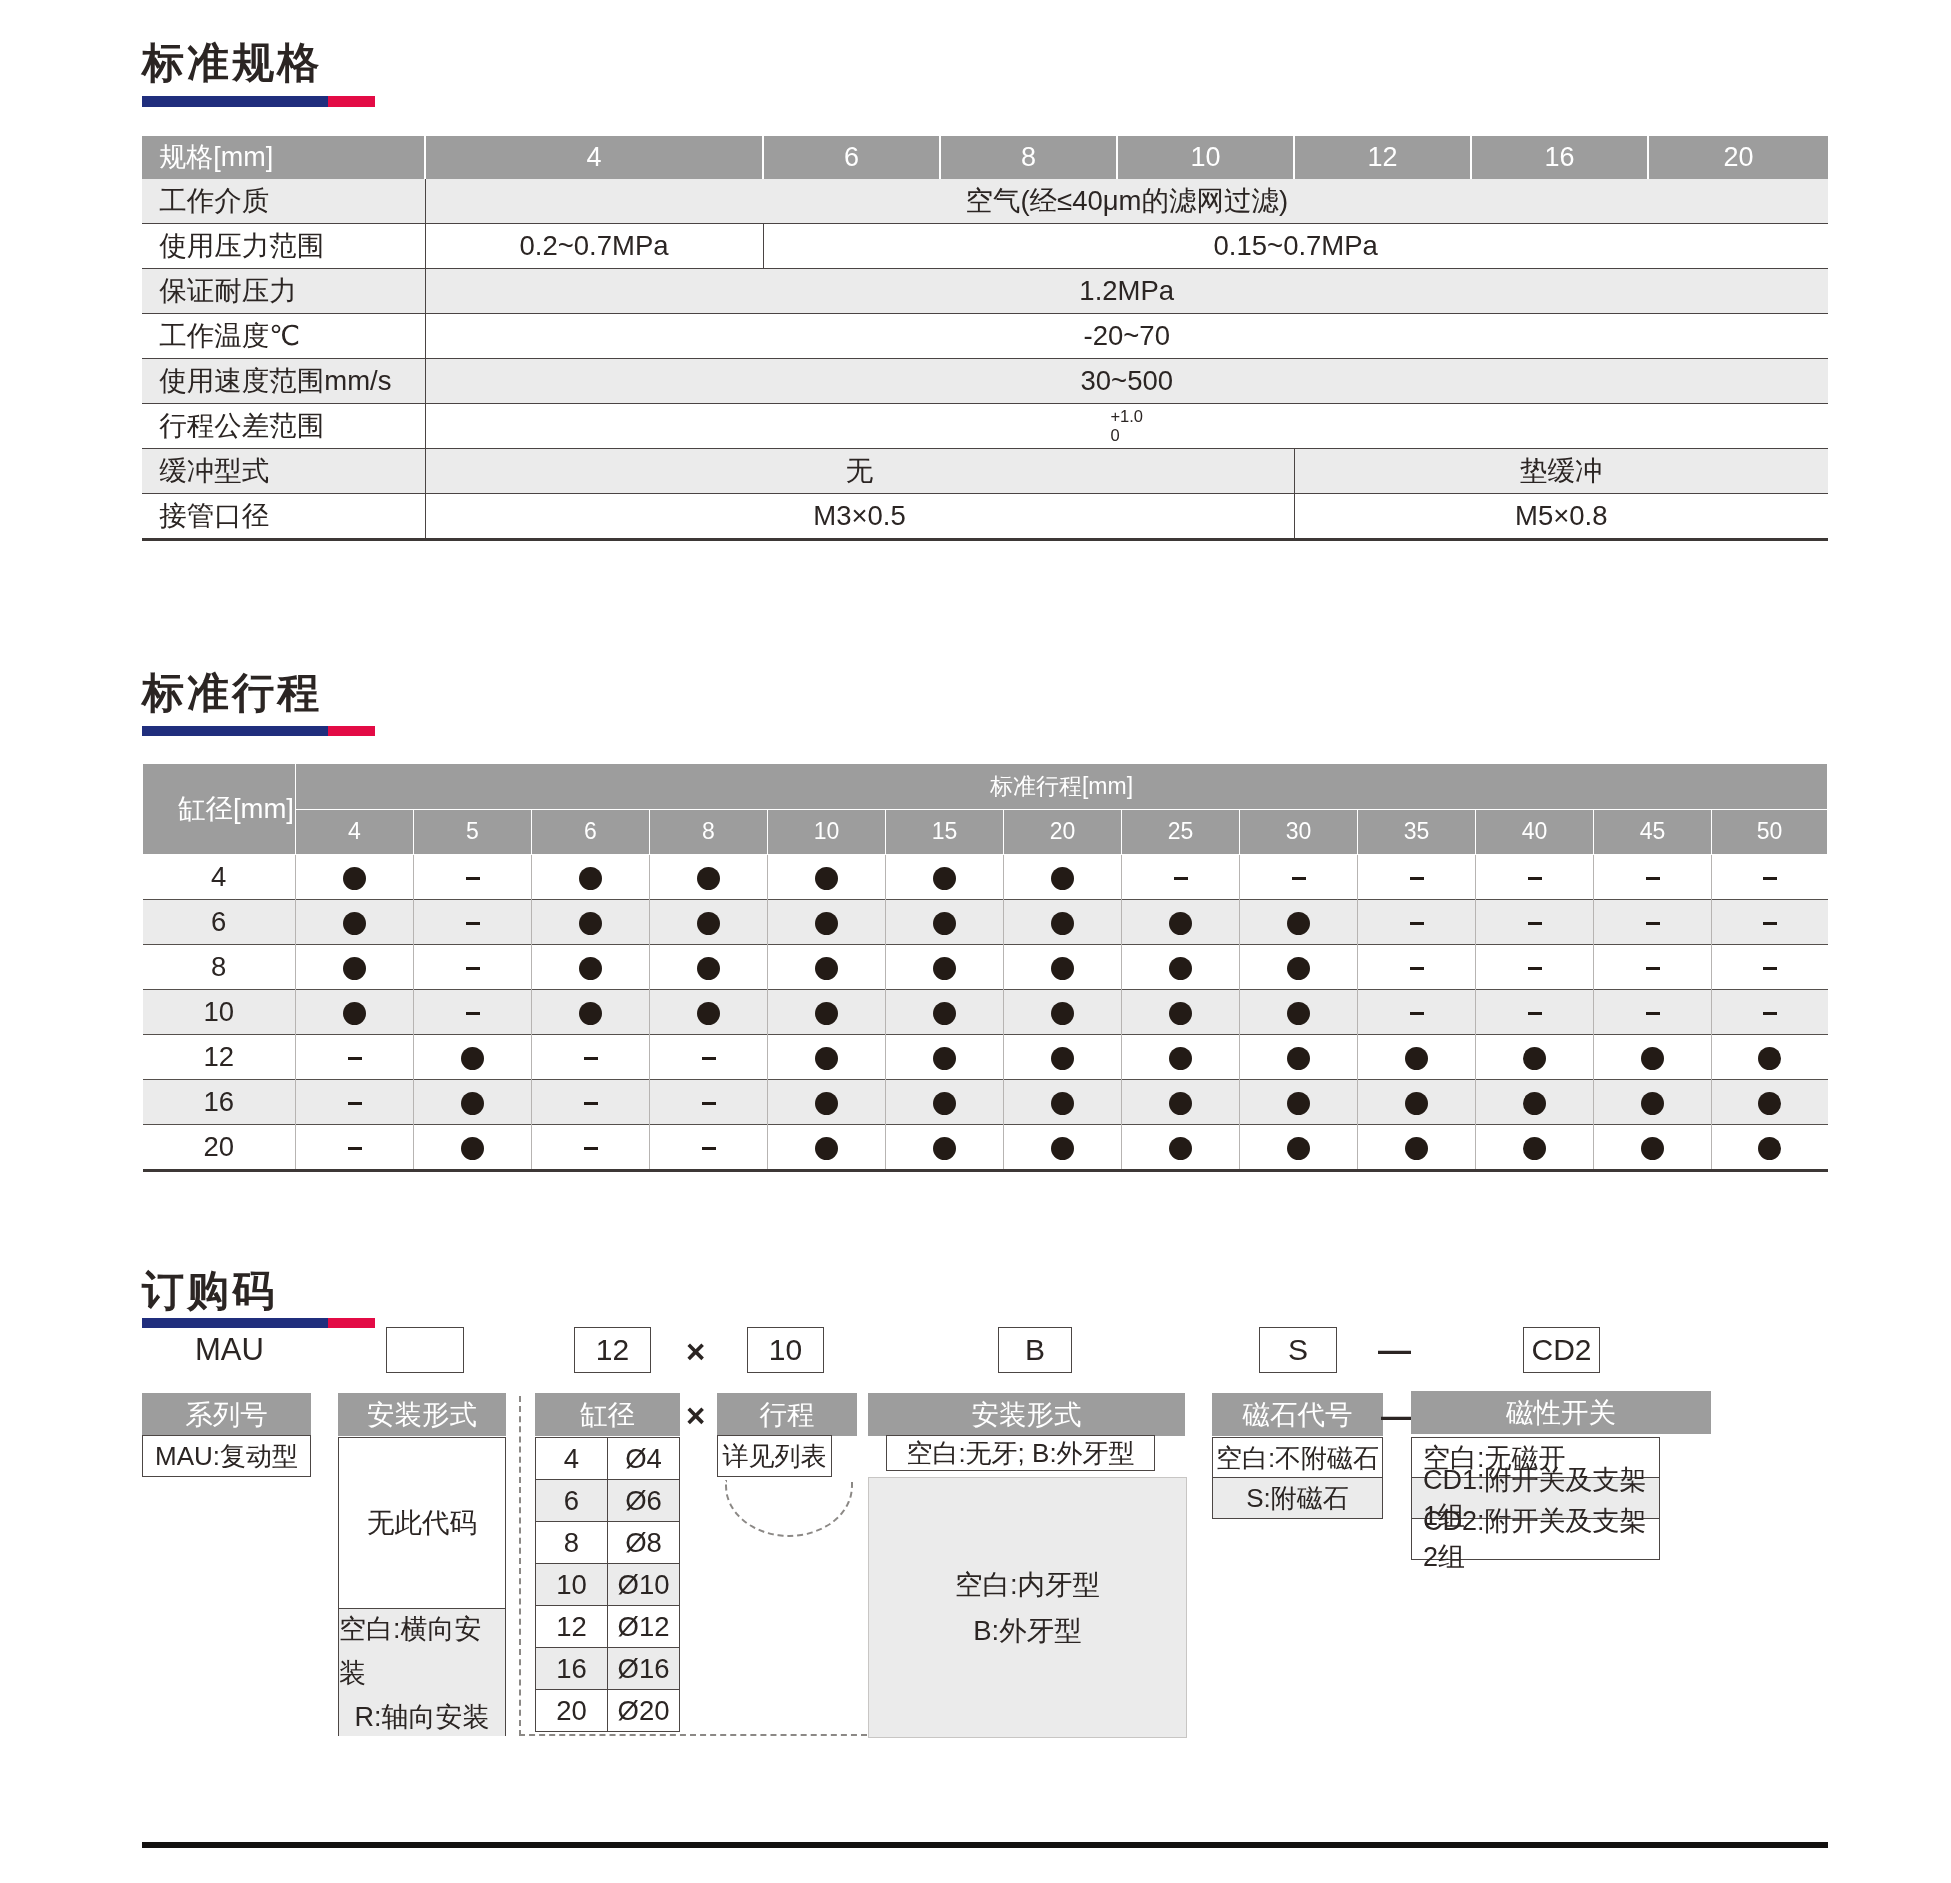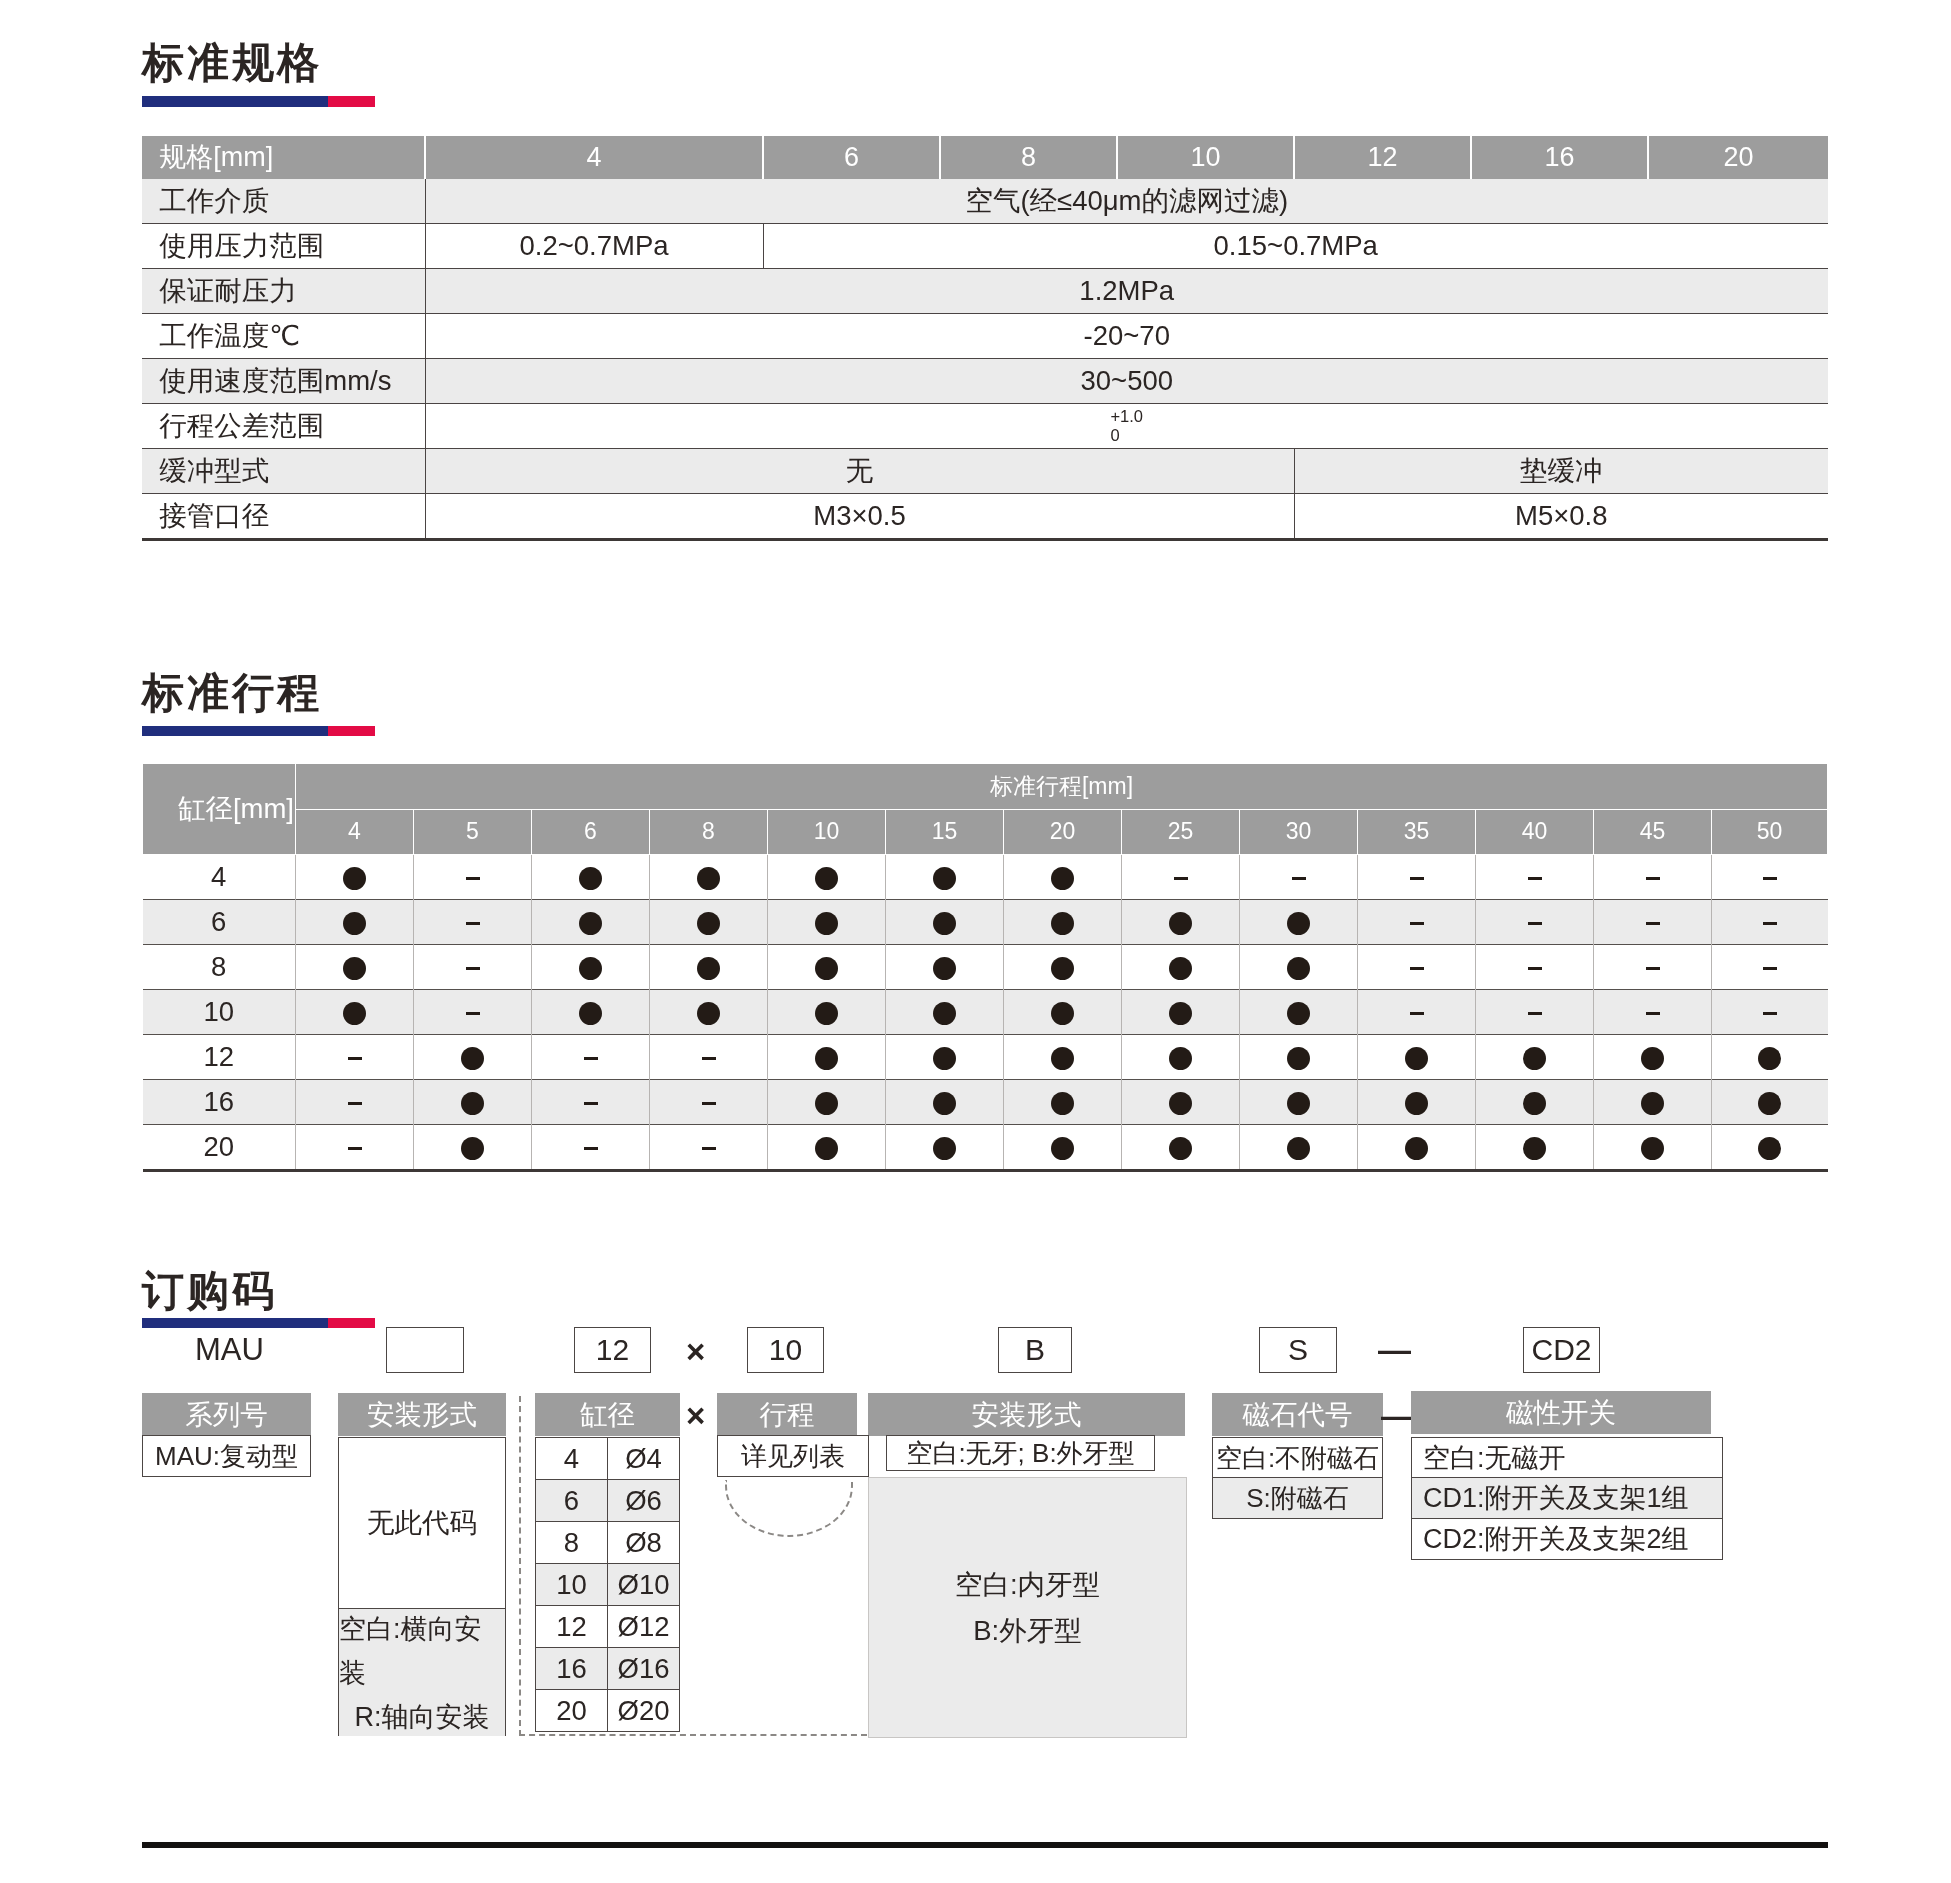--- a/index.html
+++ b/index.html
@@ -363,35 +363,35 @@
           <td>16</td>
           <td>Ø16</td>
         </tr>
         <tr>
           <td>20</td>
           <td>Ø20</td>
         </tr>
       </tbody>
   </table>
 
-  <div class="ocell abs" style="left:575px;top:171px;width:152px">详见列表</div>
+  <div class="ocell abs" style="left:575px;top:171px;width:115px">详见列表</div>
   <div class="arc" style="left:583px;top:214px;width:124px;height:55px"></div>
 
   <div class="ocell abs" style="left:744px;top:171px;width:269px;height:36px">空白:无牙; B:外牙型</div>
   <div class="threadbody" style="left:726px;top:211px;width:317px;height:259px">
     <div>空白:内牙型</div>
     <div>B:外牙型</div>
   </div>
 
   <div class="abs" style="left:1070px;top:171px;width:171px">
       <div class="ocell">空白:不附磁石</div>
       <div class="ocell shaded">S:附磁石</div>
     </div>
 
-  <div class="abs" style="left:1269px;top:171px;width:312px">
+  <div class="abs" style="left:1269px;top:171px;width:249px">
       <div class="ocell left">空白:无磁开</div>
       <div class="ocell left shaded">CD1:附开关及支架1组</div>
       <div class="ocell left">CD2:附开关及支架2组</div>
     </div>
 
   <div class="dashv" style="left:377px;top:130px;height:340px"></div>
   <div class="dashh" style="left:377px;top:468px;width:348px"></div>
 
   <div class="bottom-rule" style="left:0;top:576px;width:1686px;height:5.5px"></div>
 </div>

